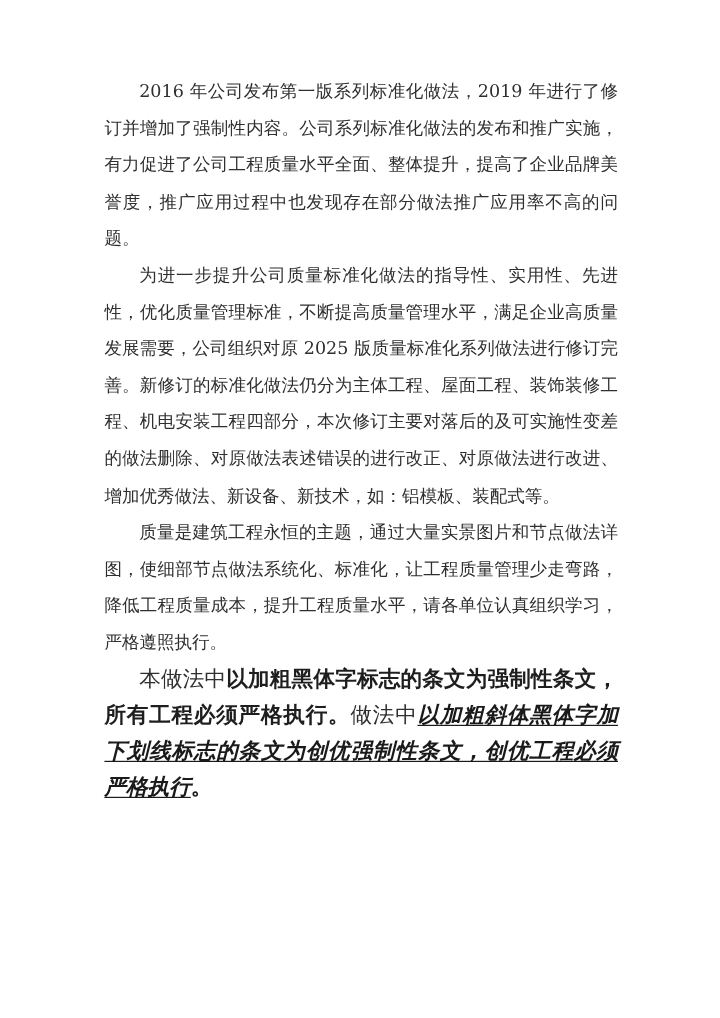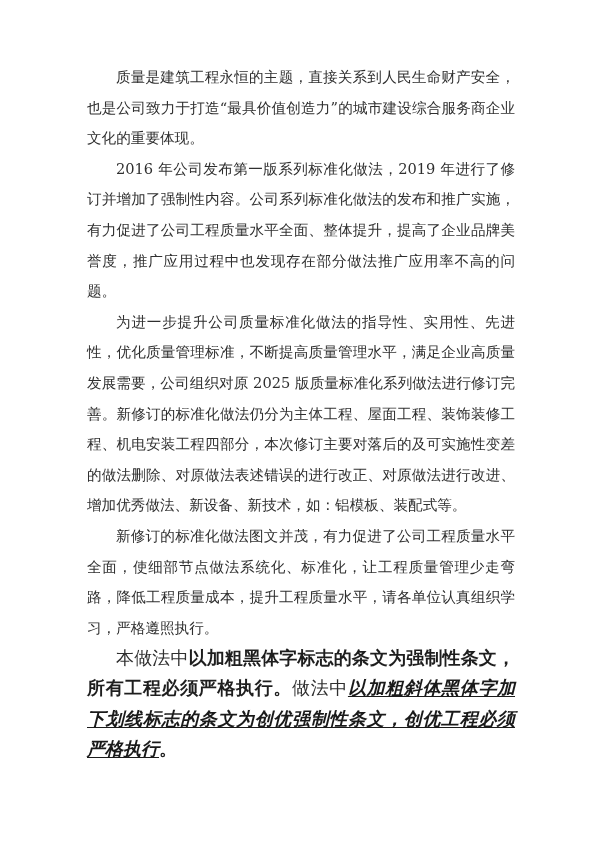--- a/index.html
+++ b/index.html
@@ -89,24 +89,23 @@
     text-decoration: none;
   }
 </style>
 </head>
 <body>
 
 <div class="page">
   <div class="content">
 
 
-    <p class="para">质量是建筑工程永恒的主题，直接关系到人民生命财产安全，也是公司致力于打造“最具价值创造力”的城市建设综合服务商企业文化的重要体现。</p>
 
     <p class="para">2016 年公司发布第一版系列标准化做法，2019 年进行了修订并增加了强制性内容。公司系列标准化做法的发布和推广实施，有力促进了公司工程质量水平全面、整体提升，提高了企业品牌美誉度，推广应用过程中也发现存在部分做法推广应用率不高的问题。</p>
 
     <p class="para">为进一步提升公司质量标准化做法的指导性、实用性、先进性，优化质量管理标准，不断提高质量管理水平，满足企业高质量发展需要，公司组织对原 2025 版质量标准化系列做法进行修订完善。新修订的标准化做法仍分为主体工程、屋面工程、装饰装修工程、机电安装工程四部分，本次修订主要对落后的及可实施性变差的做法删除、对原做法表述错误的进行改正、对原做法进行改进、增加优秀做法、新设备、新技术，如：铝模板、装配式等。</p>
 
-    <p class="para">新修订的标准化做法图文并茂，有力促进了公司工程质量水平全面，使细部节点做法系统化、标准化，让工程质量管理少走弯路，降低工程质量成本，提升工程质量水平，请各单位认真组织学习，严格遵照执行。</p>
+    <p class="para">质量是建筑工程永恒的主题，通过大量实景图片和节点做法详图，使细部节点做法系统化、标准化，让工程质量管理少走弯路，降低工程质量成本，提升工程质量水平，请各单位认真组织学习，严格遵照执行。</p>
 
     <p class="para emphatic"><span class="reg">本做法中</span><span class="b">以加粗黑体字标志的条文为强制性条文，所有工程必须严格执行。</span><span class="reg">做法中</span><span class="bi-u">以加粗斜体黑体字加下划线标志的条文为创优强制性条文，创优工程必须严格执行</span><span class="b">。</span></p>
 
   </div>
 </div>
 
 </body></html>

